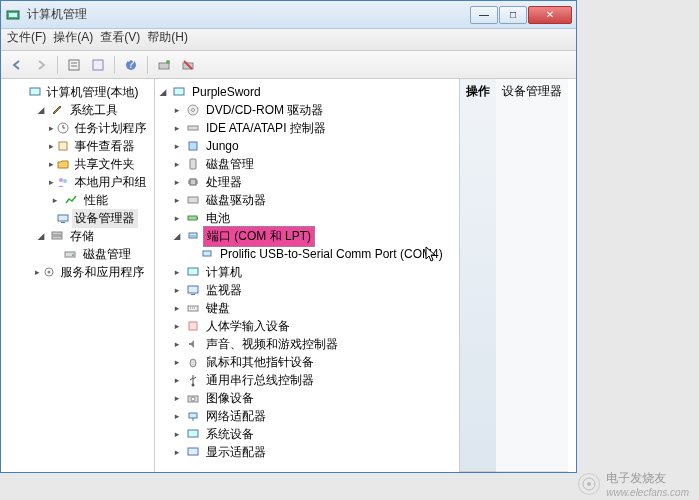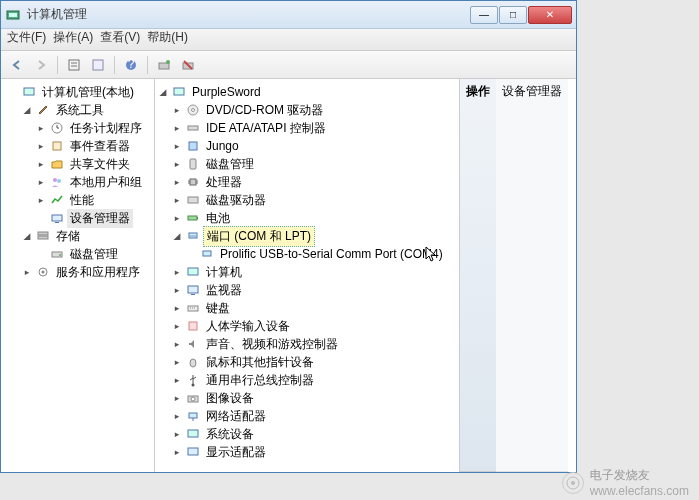--- a/index.html
+++ b/index.html
@@ -13,42 +13,42 @@
 .winbtn { width: 28px; height: 18px; border: 1px solid #8aa5c0; background: linear-gradient(#f4f8fc,#d8e6f4); display: flex; align-items: center; justify-content: center; font-size: 10px; border-radius: 2px; }
 .winbtn.close { background: linear-gradient(#e88,#c44); color: #fff; border-color: #a33; width: 44px; }
 
 .menubar { height: 22px; background: linear-gradient(#f5f5f5,#e8e8e8); display: flex; align-items: flex-start; padding: 0 6px; gap: 7px; border-bottom: 1px solid #ccc; color: #333; }
 
 .toolbar { height: 28px; background: linear-gradient(#f9f9f9,#ececec); display: flex; align-items: center; padding: 0 6px; gap: 4px; border-bottom: 1px solid #ccc; }
 .tbicon { width: 20px; height: 20px; display: flex; align-items: center; justify-content: center; border: 1px solid transparent; border-radius: 2px; }
 .tbsep { width: 1px; height: 18px; background: #ccc; margin: 0 2px; }
 
 .content { flex: 1; display: flex; min-height: 0; }
-.leftpane { width: 154px; background: #fff; border-right: 1px solid #ccc; overflow: auto; padding: 4px 6px; }
+.leftpane { width: 154px; background: #fff; border-right: 1px solid #ccc; overflow: auto; padding: 4px 20px; }
 .midpane { flex: 1; background: #fff; overflow: auto; padding: 4px 2px; border-right: 1px solid #ccc; }
 .rightpane { width: 116px; background: #fff; display: flex; flex-direction: row; }
 .rightpane .rhead { background: linear-gradient(#f0f4f8,#dde6ef); padding: 4px 6px; font-weight: bold; border-bottom: 1px solid #ccc; }
 .rightpane .rsection { padding: 4px 6px; border-bottom: 1px solid #e0e0e0; background: #f6f8fa; }
 .rightpane .rlink { padding: 4px 6px; color: #06c; display: flex; align-items: center; justify-content: space-between; }
 .rlink .tri { font-size: 8px; color: #444; }
 
 .tree-item { display: flex; align-items: center; height: 18px; white-space: nowrap; cursor: default; }
 .tree-item .exp { width: 12px; text-align: center; color: #555; font-size: 9px; }
 .tree-item .exp.blank { visibility: hidden; }
 .tree-item .ticon { width: 16px; height: 16px; margin: 0 2px; display: flex; align-items: center; justify-content: center; }
 .tree-item .tlabel { padding: 1px 3px; }
-.tree-item.selected .tlabel { background: #fef9c3; border: 1px dotted #6aa; }
+.tree-item.selected .tlabel { background: #ec4899; border: 1px dotted #6aa; }
 .tree-item.leftsel .tlabel { background: #e8e8e8; }
 .ind1 { padding-left: 14px; }
 .ind2 { padding-left: 28px; }
 
 .cursor-arrow { position: absolute; left: 425px; top: 246px; pointer-events: none; }
 
 .watermark { position: absolute; right: 10px; bottom: 2px; color: #999; display: flex; align-items: center; gap: 6px; font-size: 13px; justify-content: flex-end; }
-.watermark .url { font-size: 12px; color: #aaa; }
+.watermark .url { font-size: 10px; color: #aaa; font-style: italic; }
 .wm-icon { width: 22px; height: 22px; border-radius: 50%; border: 1px solid #ccc; display: flex; align-items: center; justify-content: center; }
 </style>
 </head>
 <body>
 
 <div class="window">
   <div class="titlebar">
     <span class="icon">
       <svg width="16" height="16">
           <rect x="2" y="4" width="12" height="8" fill="#5a8" stroke="#264"></rect>

